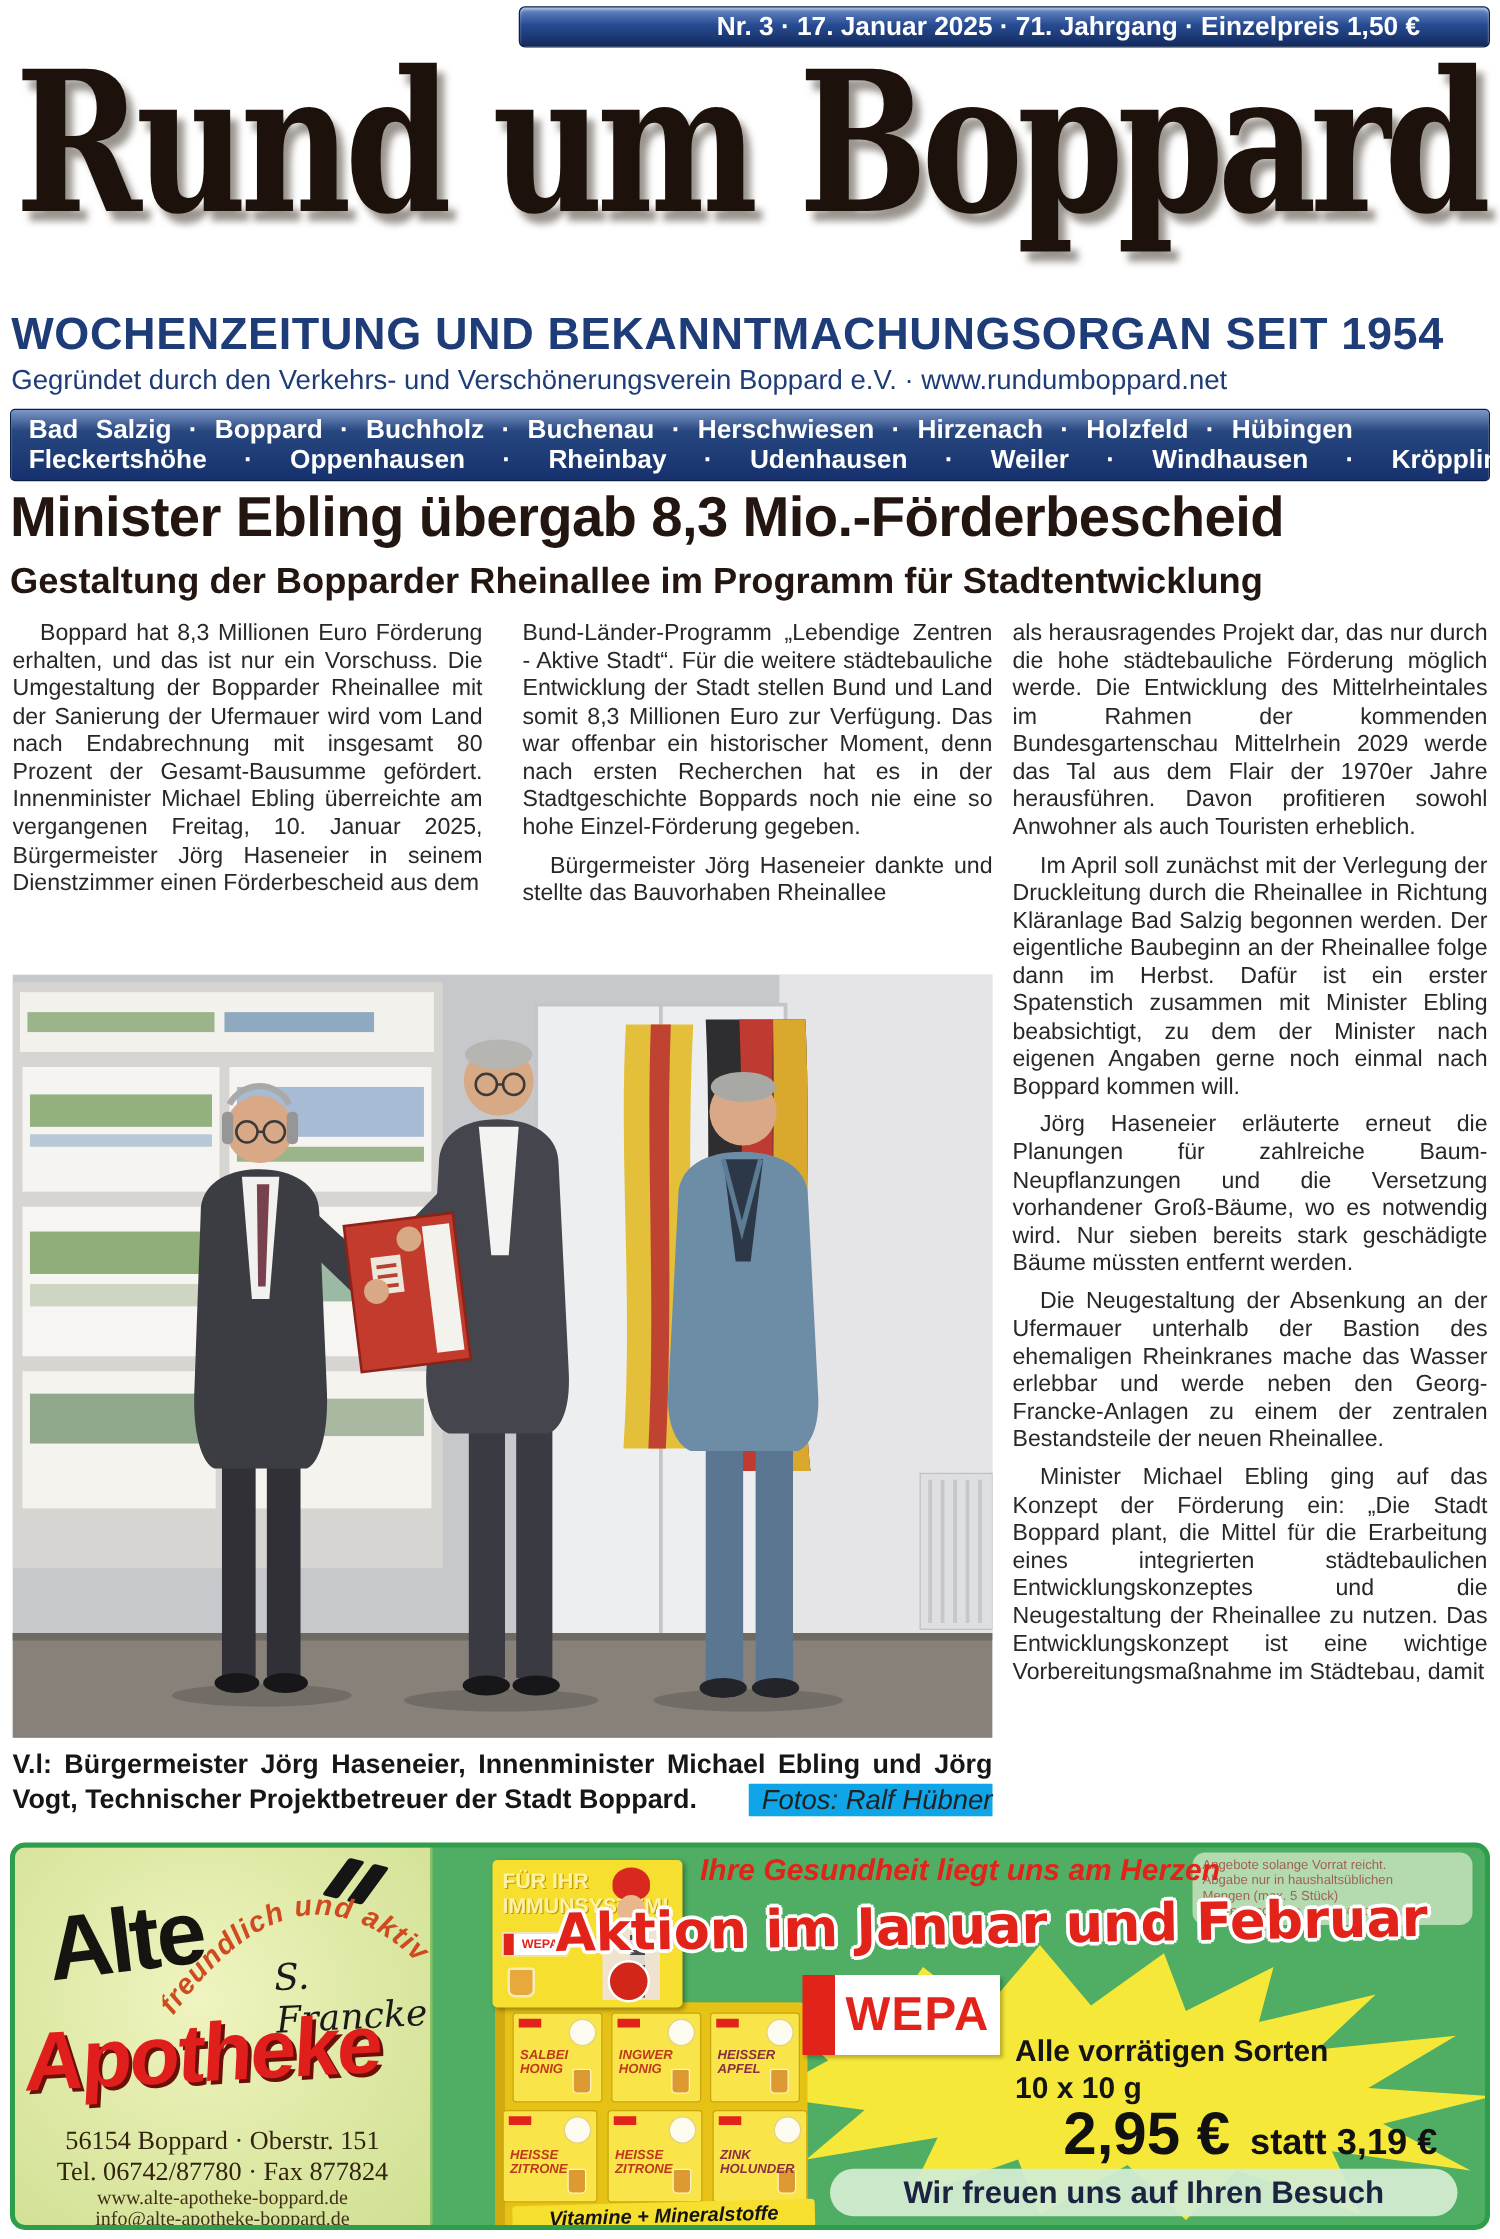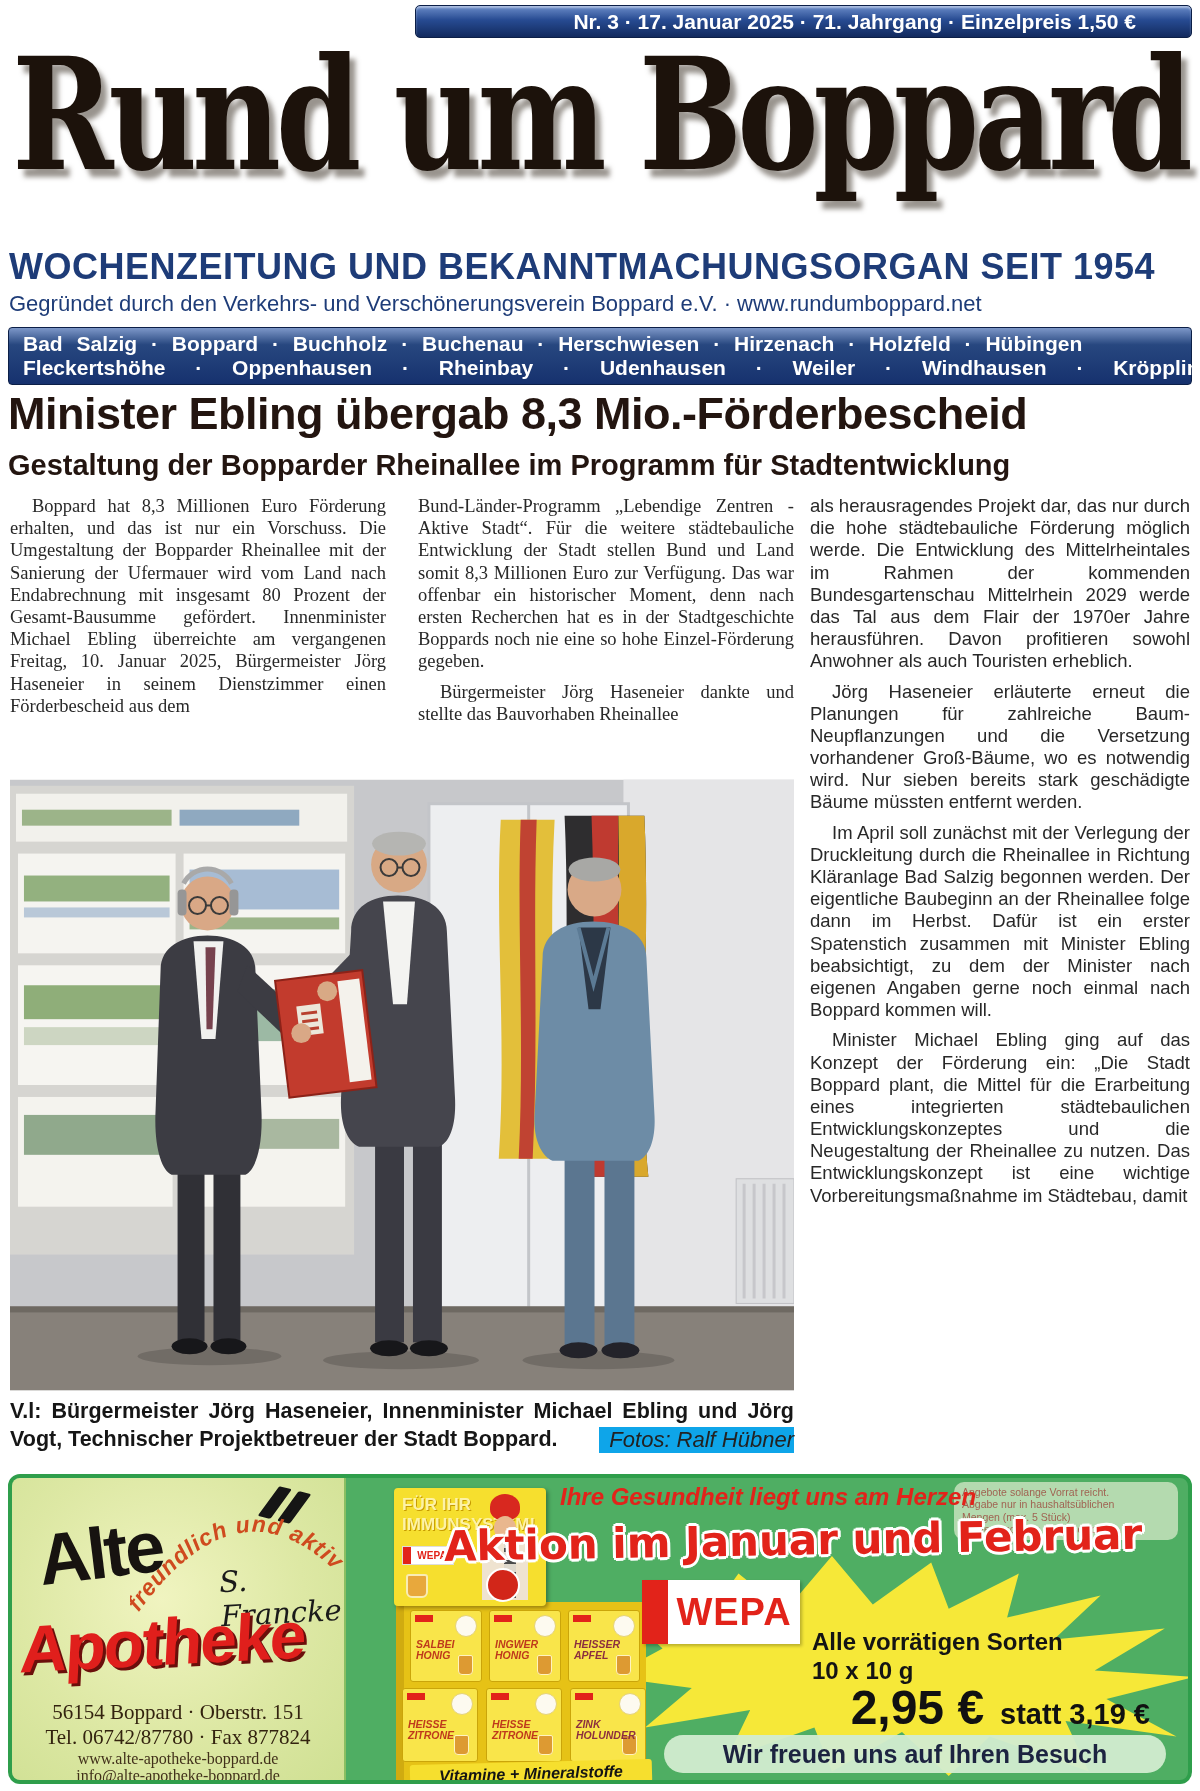--- a/index.html
+++ b/index.html
@@ -34,21 +34,21 @@
   
   .headline{position:absolute;top:388px;left:8px;margin:0;font-size:45px;font-weight:bold;
           color:#231510;letter-spacing:-.5px;white-space:nowrap;}
   .subheadline{position:absolute;top:449px;left:8px;margin:0;font-size:29px;font-weight:bold;
           color:#231510;white-space:nowrap;}
 
   
   .article-row{position:absolute;top:495px;left:10px;right:10px;display:flex;gap:16px;}
   .article-left{width:784px;flex:0 0 784px;}
   .article-right{flex:1;min-width:0;}
-  .cols{display:flex;gap:32px;height:284px;overflow:hidden;font-family:Liberation Serif, serif;}
+  .cols{display:flex;gap:32px;height:284px;overflow:hidden;}
   .col{flex:1;min-width:0;}
   .page p.body{margin:0 0 8px;font-size:18.5px;line-height:1.2;text-align:justify;color:#282828;}
   .page p.indent{text-indent:22px;}
   .photo-svg{display:block;width:784px;height:612px;}
   .caption-wrap{position:relative;padding-top:6px;width:784px;}
   .caption{font-size:21.5px;font-weight:bold;color:#161616;line-height:1.32;text-align:justify;}
   .credit{position:absolute;right:0;bottom:1px;font-size:22px;color:#222;background:#0ea5e9;padding-left:10px;font-style:italic;}
 
   
   .ad{position:absolute;top:1474px;left:8px;right:8px;height:310px;box-sizing:border-box;
@@ -275,22 +275,23 @@
       </svg>
 
       <div class="caption-wrap">
         <div class="caption">V.l: Bürgermeister Jörg Haseneier, Innenminister Michael Ebling und Jörg Vogt, Technischer Projektbetreuer der Stadt Boppard.</div>
         <div class="credit">Fotos: Ralf Hübner</div>
       </div>
     </div>
 
     <div class="article-right">
       <p class="body">als herausragendes Projekt dar, das nur durch die hohe städtebauliche Förderung möglich werde. Die Entwicklung des Mittelrheintales im Rahmen der kommenden Bundesgartenschau Mittelrhein 2029 werde das Tal aus dem Flair der 1970er Jahre herausführen. Davon profitieren sowohl Anwohner als auch Touristen erheblich.</p>
+      <p class="body indent">Im April soll zunächst mit der Verlegung der Druckleitung durch die Rheinallee in Richtung Kläranlage Bad Salzig begonnen werden. Der eigentliche Baubeginn an der Rheinallee folge dann im Herbst. Dafür ist ein erster Spatenstich zusammen mit Minister Ebling beabsichtigt, zu dem der Minister nach eigenen Angaben gerne noch einmal nach Boppard kommen will.</p>
       <p class="body indent">Jörg Haseneier erläuterte erneut die Planungen für zahlreiche Baum-Neupflanzungen und die Versetzung vorhandener Groß-Bäume, wo es notwendig wird. Nur sieben bereits stark geschädigte Bäume müssten entfernt werden.</p>
-      <p class="body indent">Im April soll zunächst mit der Verlegung der Druckleitung durch die Rheinallee in Richtung Kläranlage Bad Salzig begonnen werden. Der eigentliche Baubeginn an der Rheinallee folge dann im Herbst. Dafür ist ein erster Spatenstich zusammen mit Minister Ebling beabsichtigt, zu dem der Minister nach eigenen Angaben gerne noch einmal nach Boppard kommen will.</p>
+      <p class="body indent">Die Neugestaltung der Absenkung an der Ufermauer unterhalb der Bastion des ehemaligen Rheinkranes mache das Wasser erlebbar und werde neben den Georg-Francke-Anlagen zu einem der zentralen Bestandsteile der neuen Rheinallee.</p>
       <p class="body indent">Minister Michael Ebling ging auf das Konzept der Förderung ein: „Die Stadt Boppard plant, die Mittel für die Erarbeitung eines integrierten städtebaulichen Entwicklungskonzeptes und die Neugestaltung der Rheinallee zu nutzen. Das Entwicklungskonzept ist eine wichtige Vorbereitungsmaßnahme im Städtebau, damit</p>
     </div>
   </div>
 
   <div class="ad">
 
     <div class="burst"></div>
 
     <div class="ad-left">
       <div class="alte">Alte</div>

